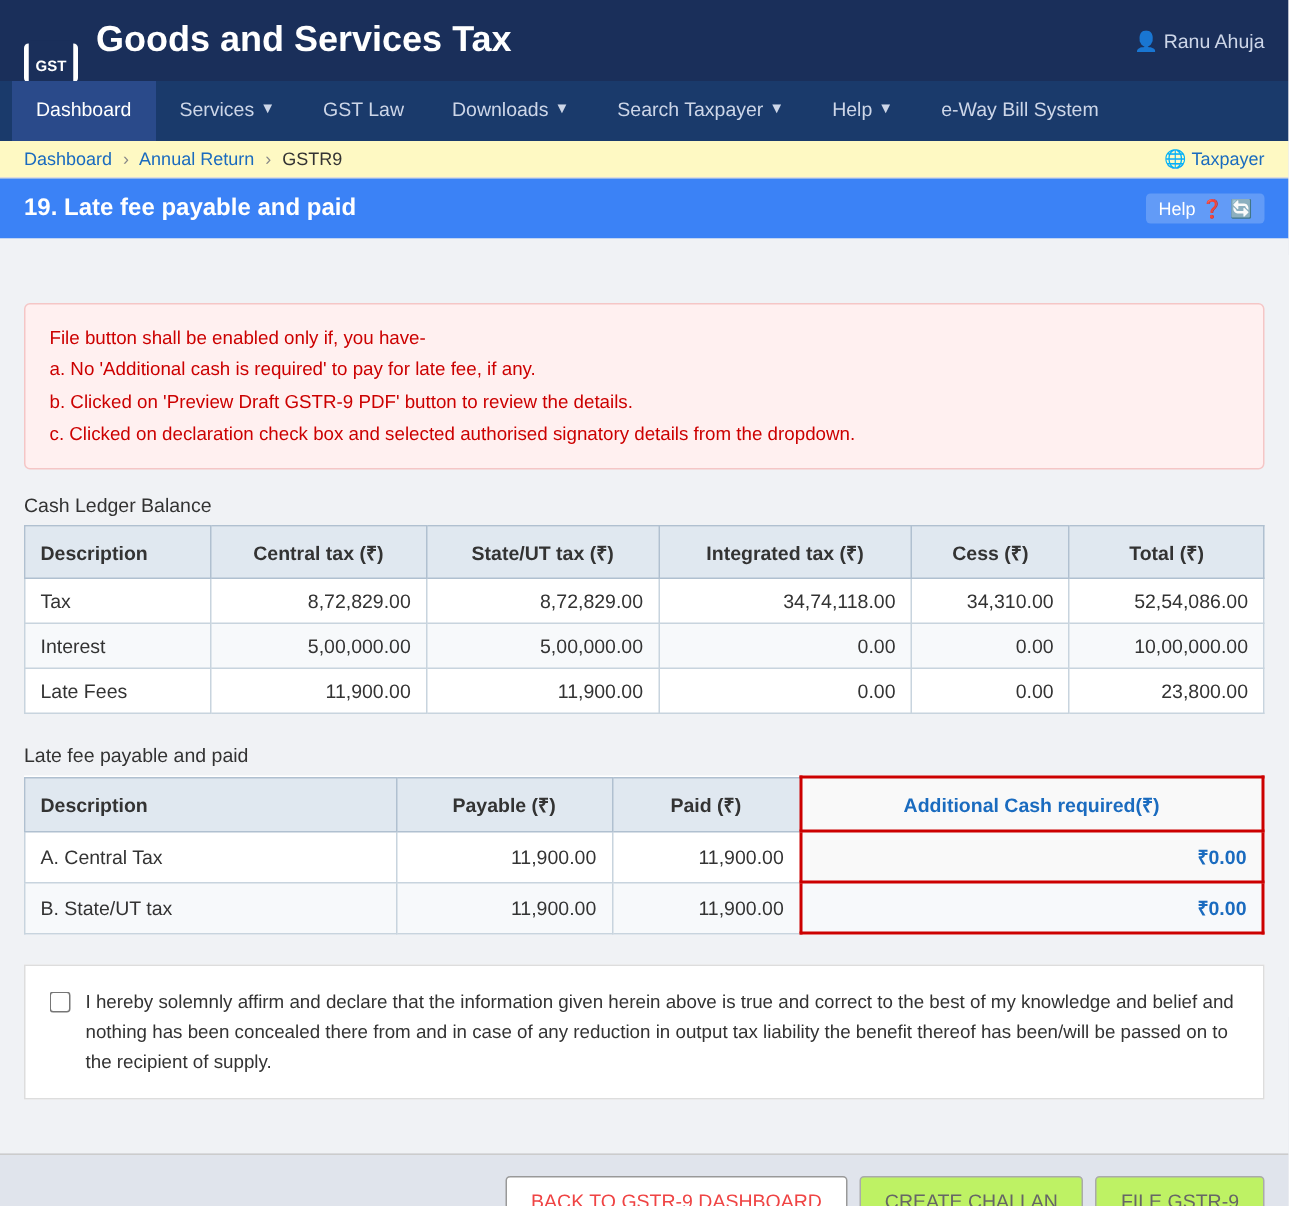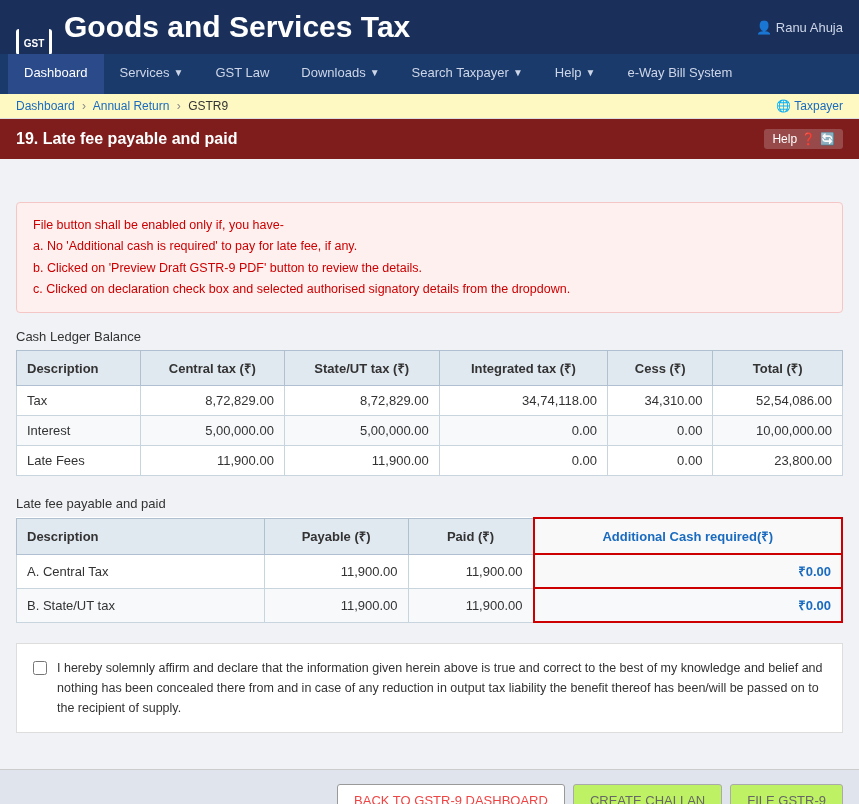--- a/index.html
+++ b/index.html
@@ -17,21 +17,21 @@
     .header-logo {
       width: 36px;
       height: 26px;
       margin-right: 12px;
       background: white;
       border-radius: 3px;
       display: flex; align-items: center; justify-content: center;
       font-size: 9px; color: #1a2f5a; font-weight: bold; margin-top: 30px;
     }
     .header-title {
-      font-size: 30px;
+      font-size: 24px;
       font-weight: bold;
       color: white;
       flex: 1;
     }
     .header-user {
       font-size: 13px;
       color: #cdd6e8;
     }
     .header-user::before { content: "👤 "; }
 
@@ -70,21 +70,21 @@
     }
     .breadcrumb { font-size: 12px; color: #555; }
     .breadcrumb a { color: #1a6bbf; text-decoration: none; }
     .breadcrumb-sep { margin: 0 4px; color: #888; }
     .breadcrumb-current { color: #333; }
     .lang-selector { font-size: 12px; color: #1a6bbf; cursor: pointer; }
     .lang-selector::before { content: "🌐 "; }
 
     
     .page-title-bar {
-      background: #7f1d1d;
+      background: #3b82f6;
       color: white;
       padding: 10px 16px;
       font-size: 16px;
       font-weight: bold;
       display: flex;
       justify-content: space-between;
       align-items: center;
     }
     .help-btn {
       background: rgba(255,255,255,0.2);

